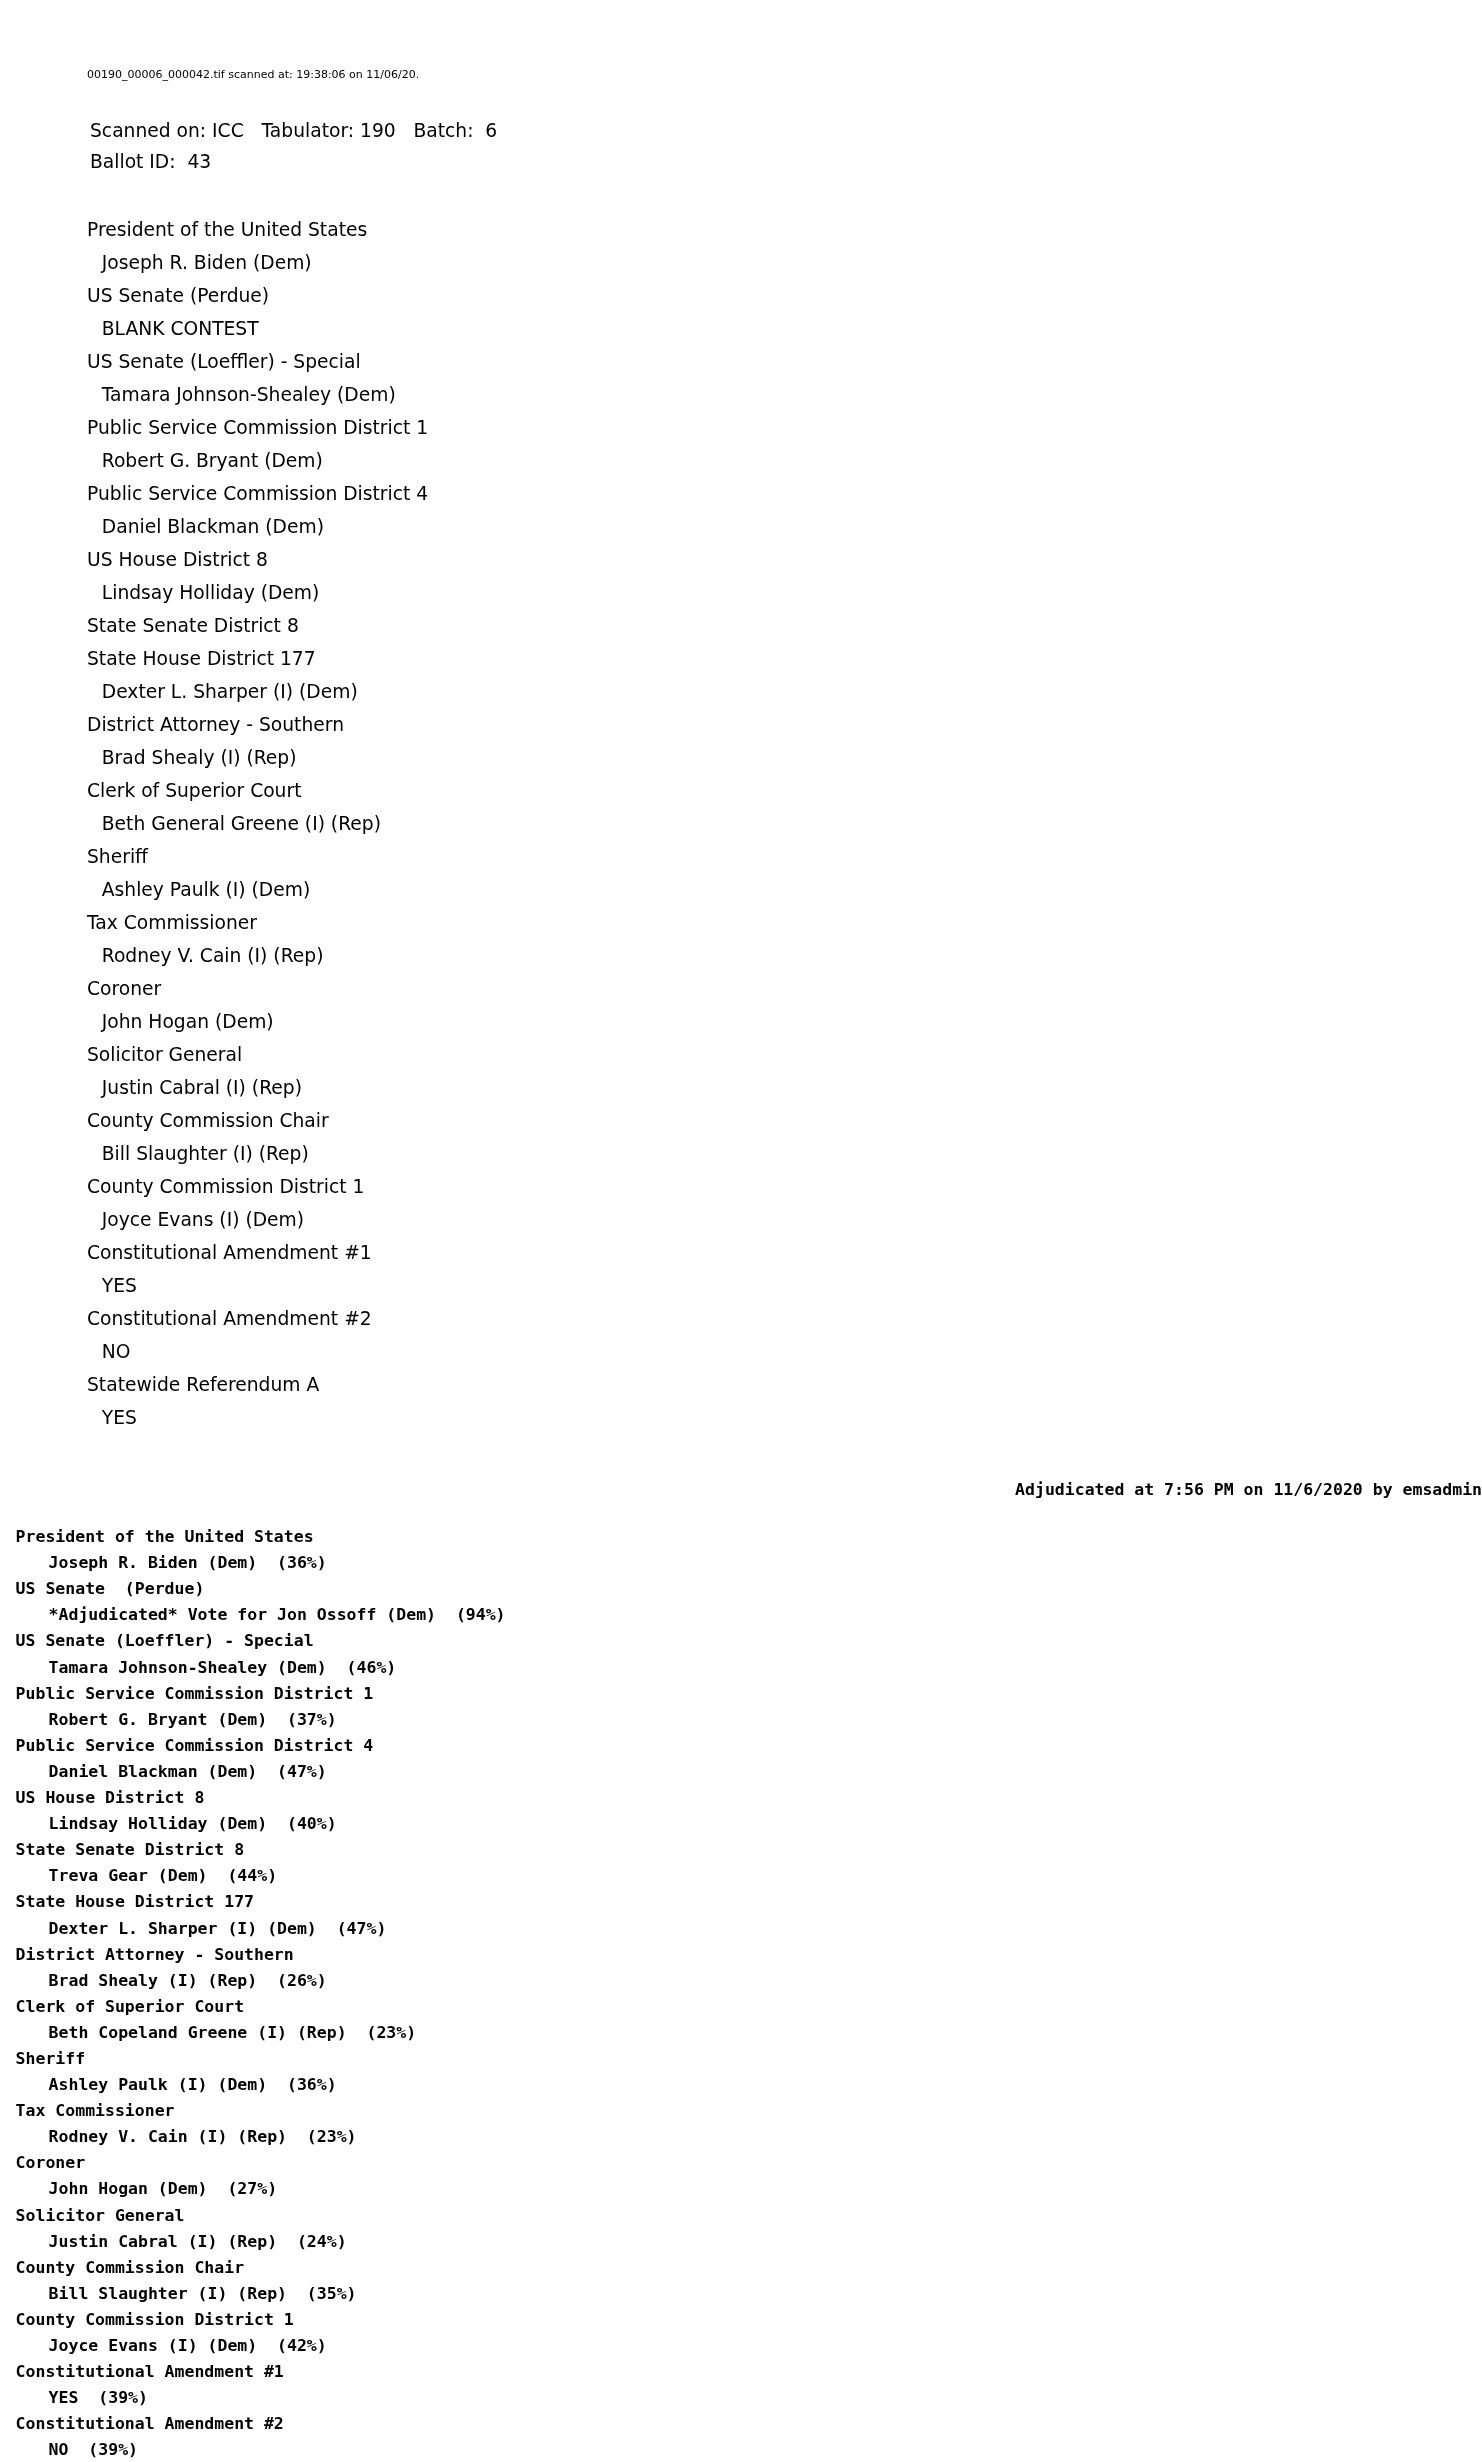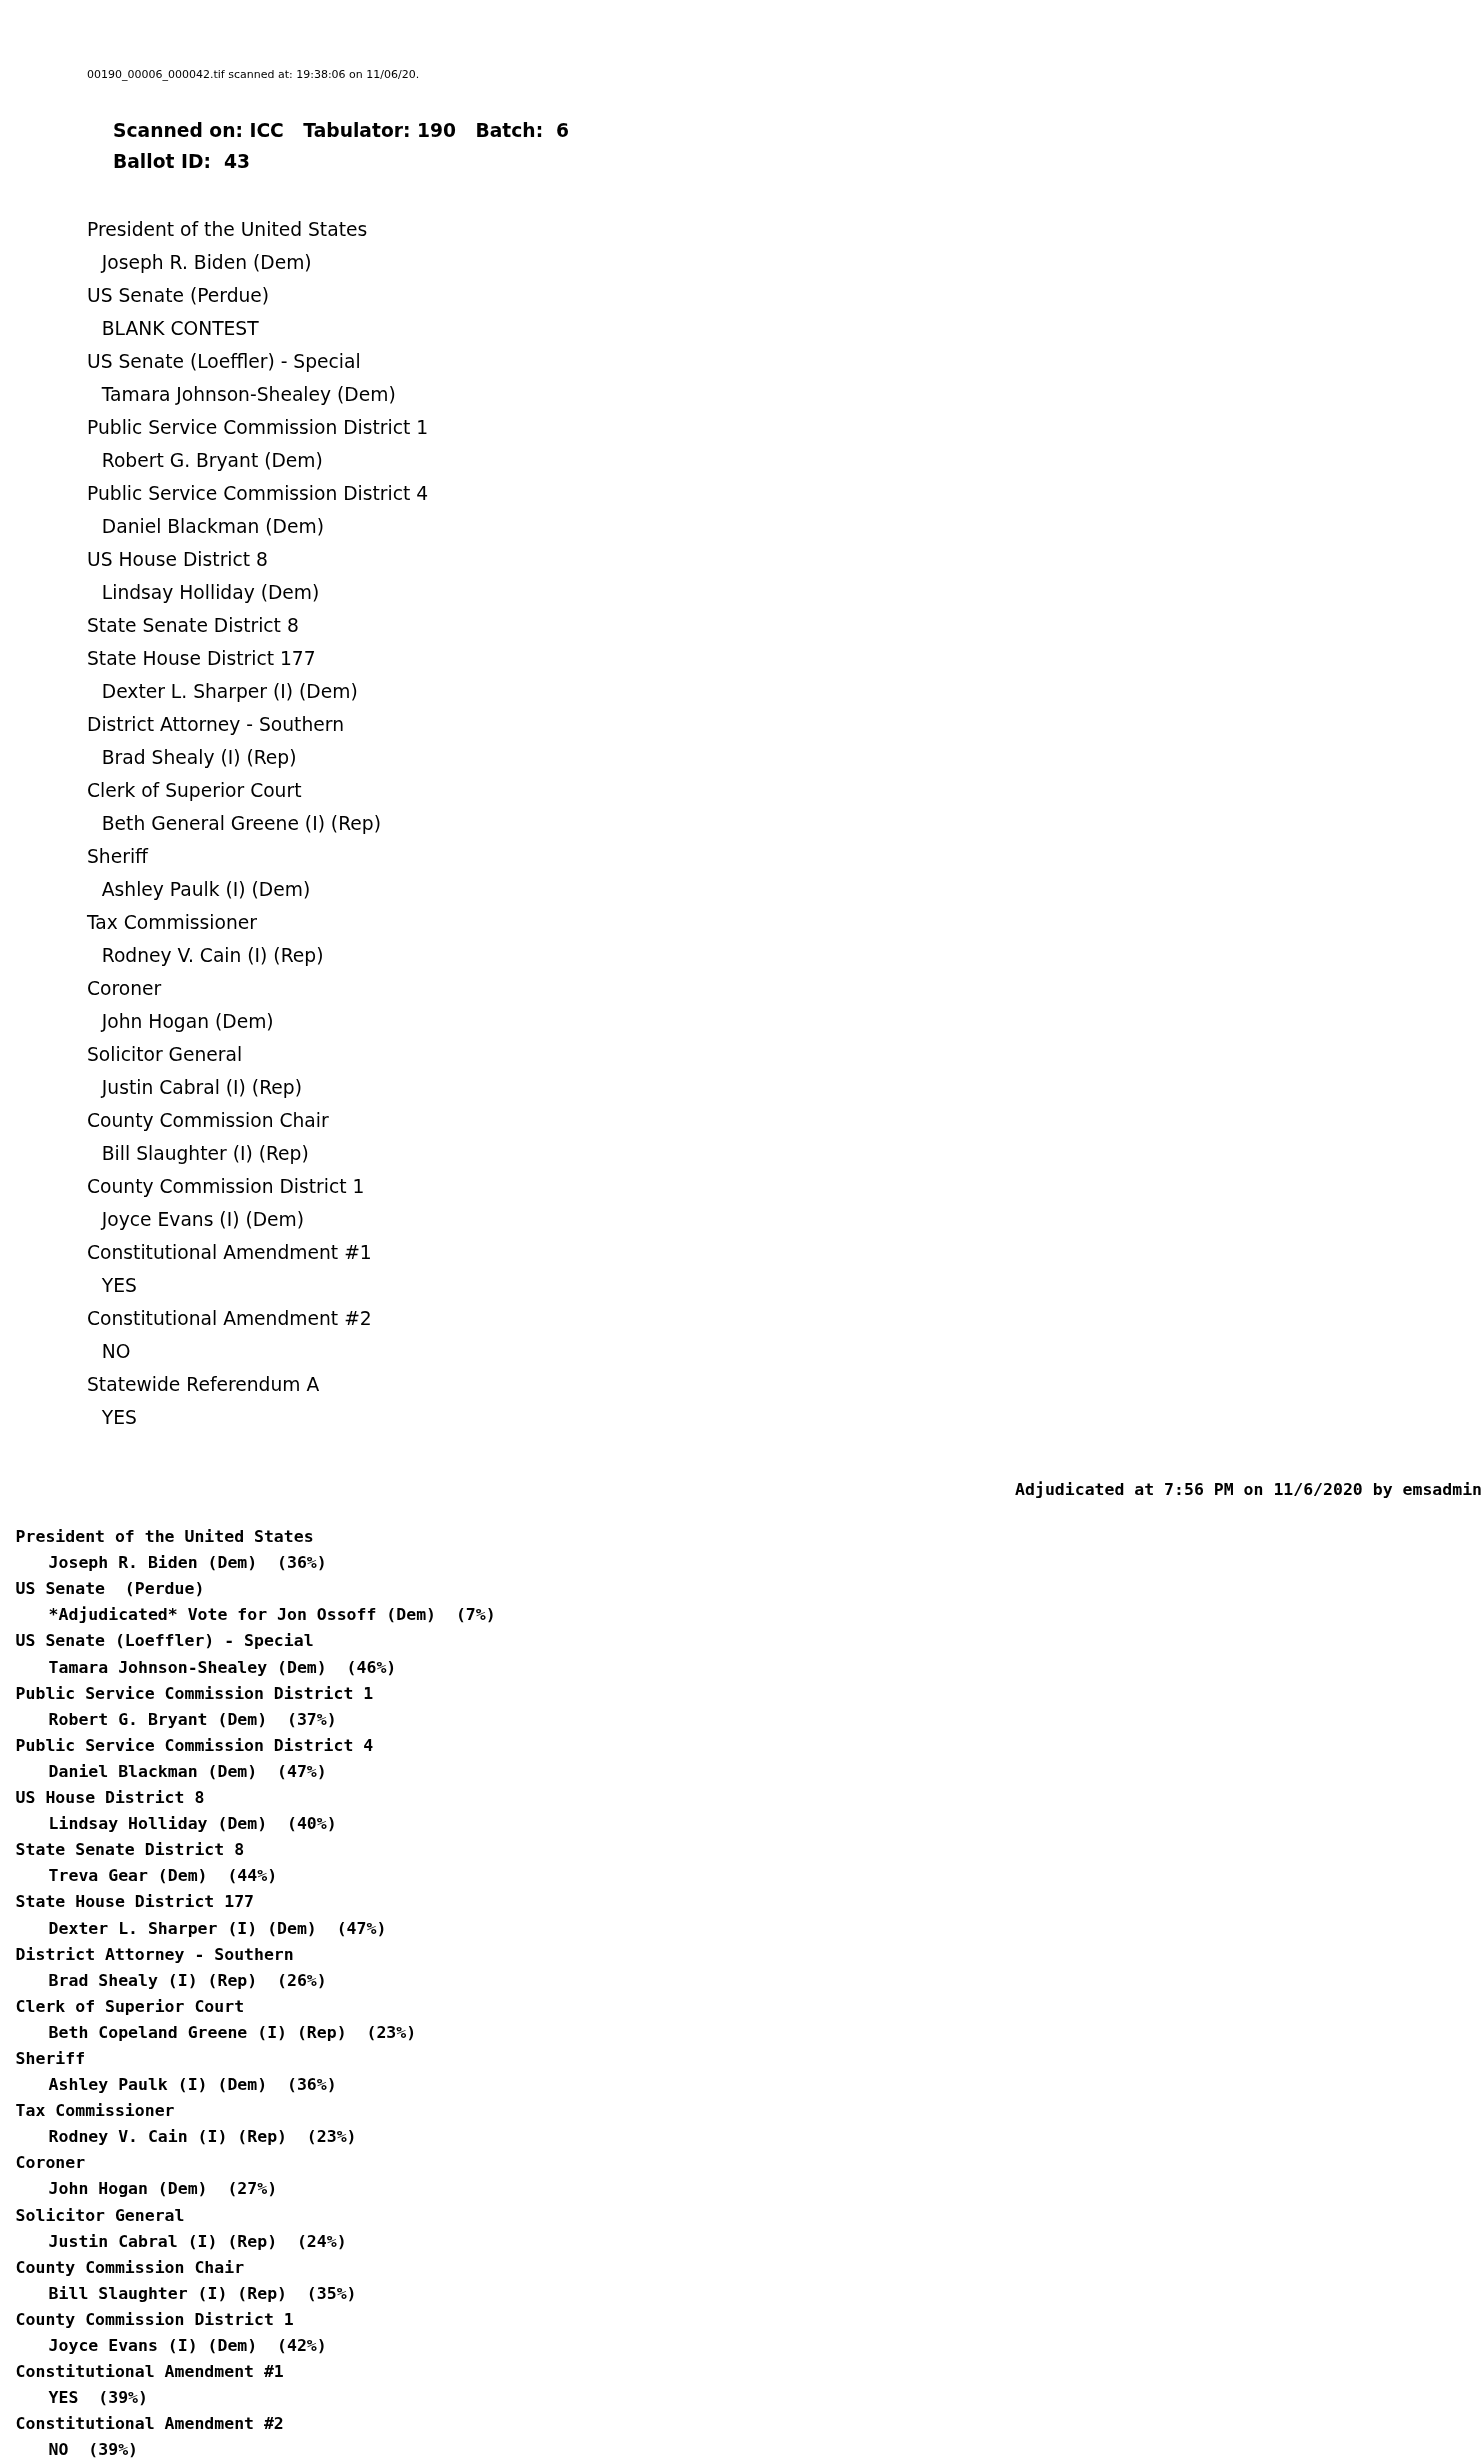--- a/index.html
+++ b/index.html
@@ -24,25 +24,24 @@
   
   .scan-header {
     padding-top: 68px;
     padding-left: 87px;
     font-family: "DejaVu Sans", sans-serif;
     font-size: 11px;
     line-height: 1.2;
   }
 
   .scan-meta {
-    padding-left: 113px;
+    padding-left: 90px;
     margin-top: 35px;
     font-size: 18.7px;
     line-height: 1.65;
-    font-weight: bold;
   }
   .scan-meta .meta-line {
     white-space: pre;
   }
 
   
   .selections {
     padding-left: 87px;
     margin-top: 43px;
     font-size: 18.7px;
@@ -140,21 +139,21 @@
       <div class="sel-contest">Statewide Referendum A</div>
       <div class="sel-choice">YES</div>
     </div>
 
   <div class="adjudication">
     <div class="adj-header">Adjudicated at 7:56 PM on 11/6/2020 by emsadmin</div>
     <div class="adj-list">
         <div class="adj-contest">President of the United States</div>
         <div class="adj-choice">Joseph R. Biden (Dem)  (36%)</div>
         <div class="adj-contest">US Senate  (Perdue)</div>
-        <div class="adj-choice">*Adjudicated* Vote for Jon Ossoff (Dem)  (7%)</div>
+        <div class="adj-choice">*Adjudicated* Vote for Jon Ossoff (Dem)  (94%)</div>
         <div class="adj-contest">US Senate (Loeffler) - Special</div>
         <div class="adj-choice">Tamara Johnson-Shealey (Dem)  (46%)</div>
         <div class="adj-contest">Public Service Commission District 1</div>
         <div class="adj-choice">Robert G. Bryant (Dem)  (37%)</div>
         <div class="adj-contest">Public Service Commission District 4</div>
         <div class="adj-choice">Daniel Blackman (Dem)  (47%)</div>
         <div class="adj-contest">US House District 8</div>
         <div class="adj-choice">Lindsay Holliday (Dem)  (40%)</div>
         <div class="adj-contest">State Senate District 8</div>
         <div class="adj-choice">Treva Gear (Dem)  (44%)</div>

